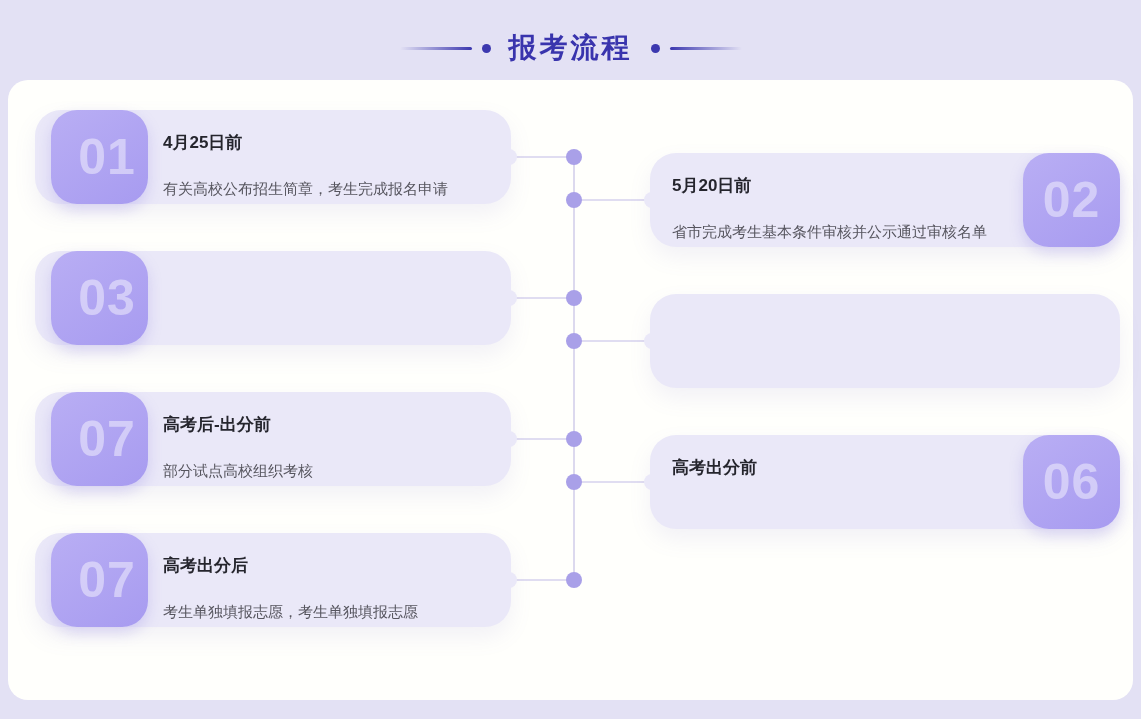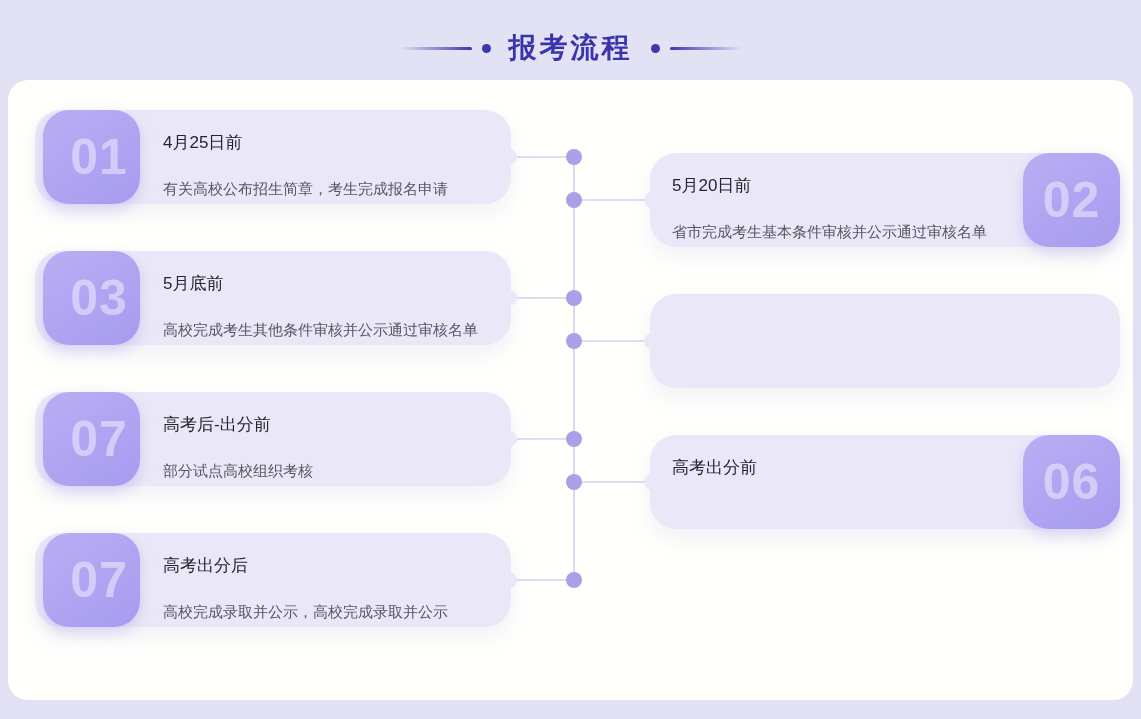--- a/index.html
+++ b/index.html
@@ -57,31 +57,31 @@
   .card.left  .bump { right:-6px; }
   .card.right .bump { left:-6px; }
 
   .badge {
     position:absolute; top:0; width:97px; height:100%;
     border-radius:26px;
     background:linear-gradient(145deg,#b9aef4 0%,#a79bf0 100%);
     display:flex; align-items:center; justify-content:center;
     box-shadow:0 6px 14px rgba(140,125,225,0.28);
   }
-  .card.left  .badge { left:8px;padding-left:15px; }
+  .card.left  .badge { left:16px;padding-left:15px; }
   .card.right .badge { right:0;text-align:center; }
   .badge-num {
     font-size:50px; font-weight:700; line-height:1;
     color:rgba(255,255,255,0.45); letter-spacing:1px;
   }
 
   .card-body { position:absolute; top:21px; }
   .card.left  .card-body { left:128px; right:24px; }
   .card.right .card-body { left:22px;  right:120px; }
-  .card-title { font-size:17px; font-weight:400; color:#25252d; }
+  .card-title { font-size:17px; font-weight:700; color:#25252d; }
   .card-desc  { font-size:15px; color:#56555e; margin-top:26px; }
 </style>
 </head>
 <body>
 
 <div class="header">
   <div class="deco-line l"></div>
   <div class="deco-dot"></div>
   <h1 class="page-title">报考流程</h1>
   <div class="deco-dot"></div>
@@ -125,24 +125,20 @@
     <div class="card-title">5月20日前</div>
     <div class="card-desc">省市完成考生基本条件审核并公示通过审核名单</div>
   </div>
   <div class="bump"></div>
 </div>
 
 <div class="card left s3">
   <div class="badge">
     <span class="badge-num">03</span>
   </div>
-  <div class="card-body">
-    <div class="card-title">5月底前</div>
-    <div class="card-desc">高校完成考生其他条件审核并公示通过审核名单</div>
-  </div>
   <div class="bump"></div>
 </div>
 
 <div class="card right s4">
   <div class="bump"></div>
 </div>
 
 <div class="card left s5">
   <div class="badge">
     <span class="badge-num">07</span>
@@ -163,16 +159,16 @@
   </div>
   <div class="bump"></div>
 </div>
 
 <div class="card left s7">
   <div class="badge">
     <span class="badge-num">07</span>
   </div>
   <div class="card-body">
     <div class="card-title">高考出分后</div>
-    <div class="card-desc">高校完成录取并公示，高校完成录取并公示</div>
+    <div class="card-desc">考生单独填报志愿，考生单独填报志愿</div>
   </div>
   <div class="bump"></div>
 </div>
 
 </body></html>

